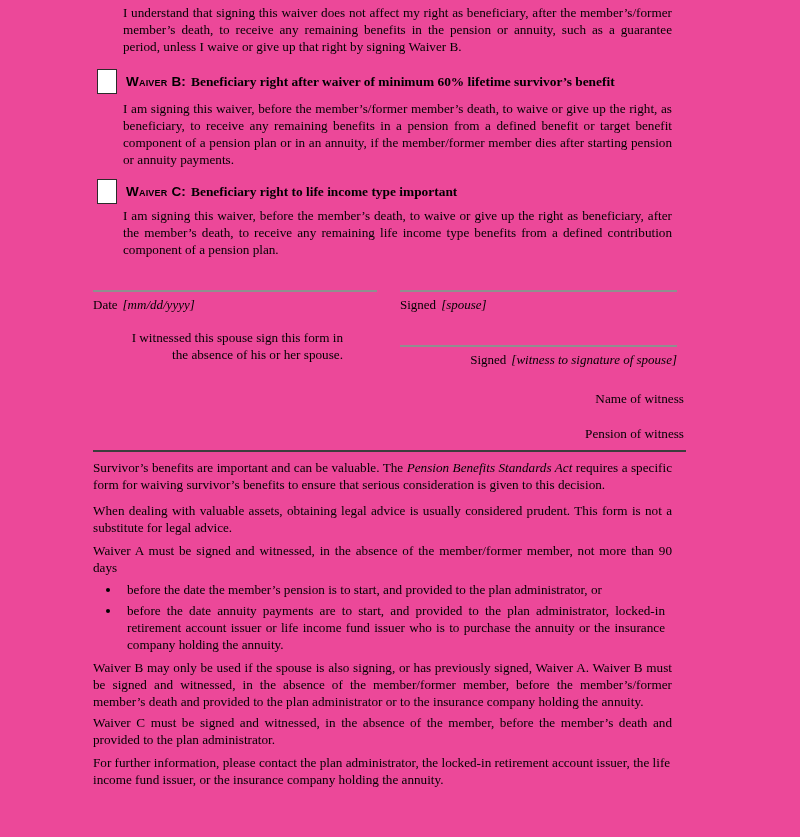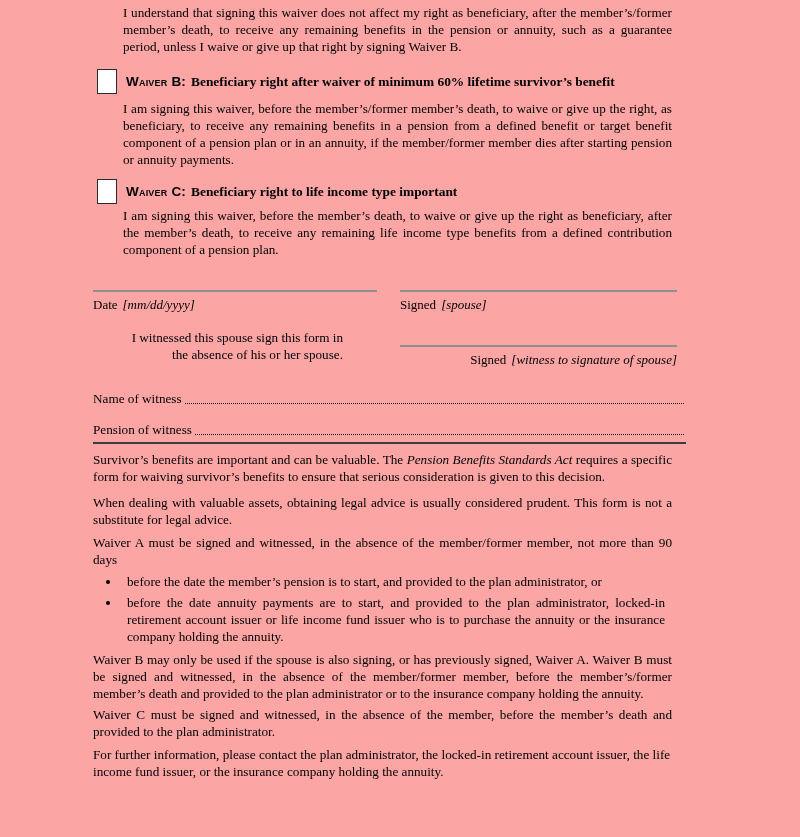--- a/index.html
+++ b/index.html
@@ -1,21 +1,21 @@
 <!DOCTYPE html>
 <html><head>
 <meta charset="utf-8">
 <style>
   * { margin: 0; padding: 0; box-sizing: border-box; }
   html, body { background: #ffffff; }
   .page {
     position: relative;
     width: 800px;
     height: 837px;
-    background: #fca5a5;
+    background: #ec4899;
     color: #000000;
     font-family: "Liberation Serif", serif;
     font-size: 13.2px;
     line-height: 17px;
     overflow: hidden;
   }
   .content { padding-left: 93px; padding-top: 4px; }
 
   .para { text-align: justify; width: 579px; }
   .indent { margin-left: 30px; width: 549px; }
@@ -46,21 +46,21 @@
   .sig-row2 { display: flex; margin-top: 16px; text-align: right; }
   .sig-col-left { width: 284px; }
   .sig-gap { width: 23px; flex: 0 0 auto; }
   .sig-col-right { width: 277px; }
   .sig-line { height: 2px; background: #8f8f8f; }
   .sig-label { margin-top: 4px; font-size: 13px; }
   .hint { font-style: italic; margin-left: 5px; }
   .witness-statement { width: 250px; }
   .pad-down { padding-top: 16px; }
 
-  .leader-row { display: flex; align-items: flex-end; width: 591px; }
+  .leader-row { display: flex; align-items: flex-end; width: 591px; flex-direction: column; }
   .name-row { margin-top: 22px; }
   .addr-row { margin-top: 14px; }
   .leader-label { white-space: nowrap; }
   .leader {
     flex: 1 1 auto;
     border-bottom: 1.8px dotted #151515;
     margin-bottom: 3px;
     margin-left: 3px;
   }
 

